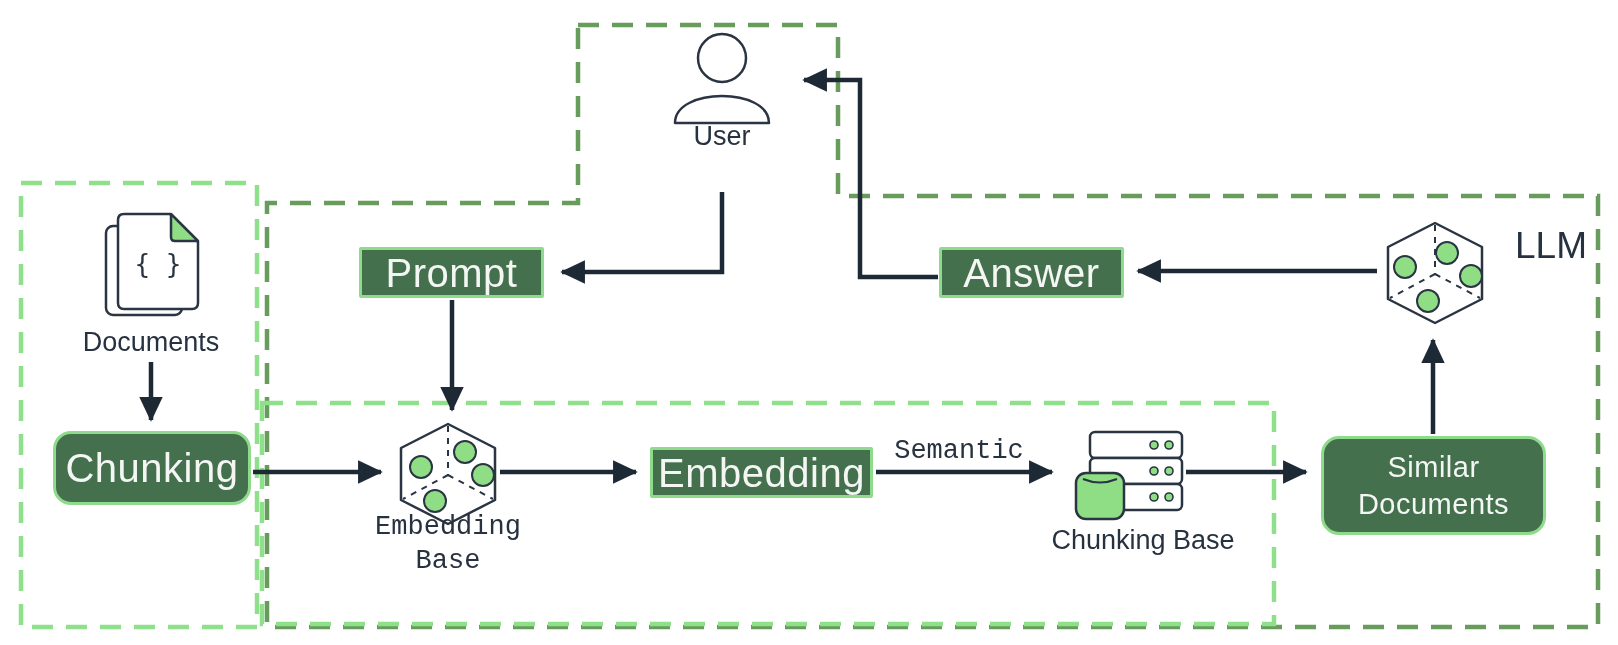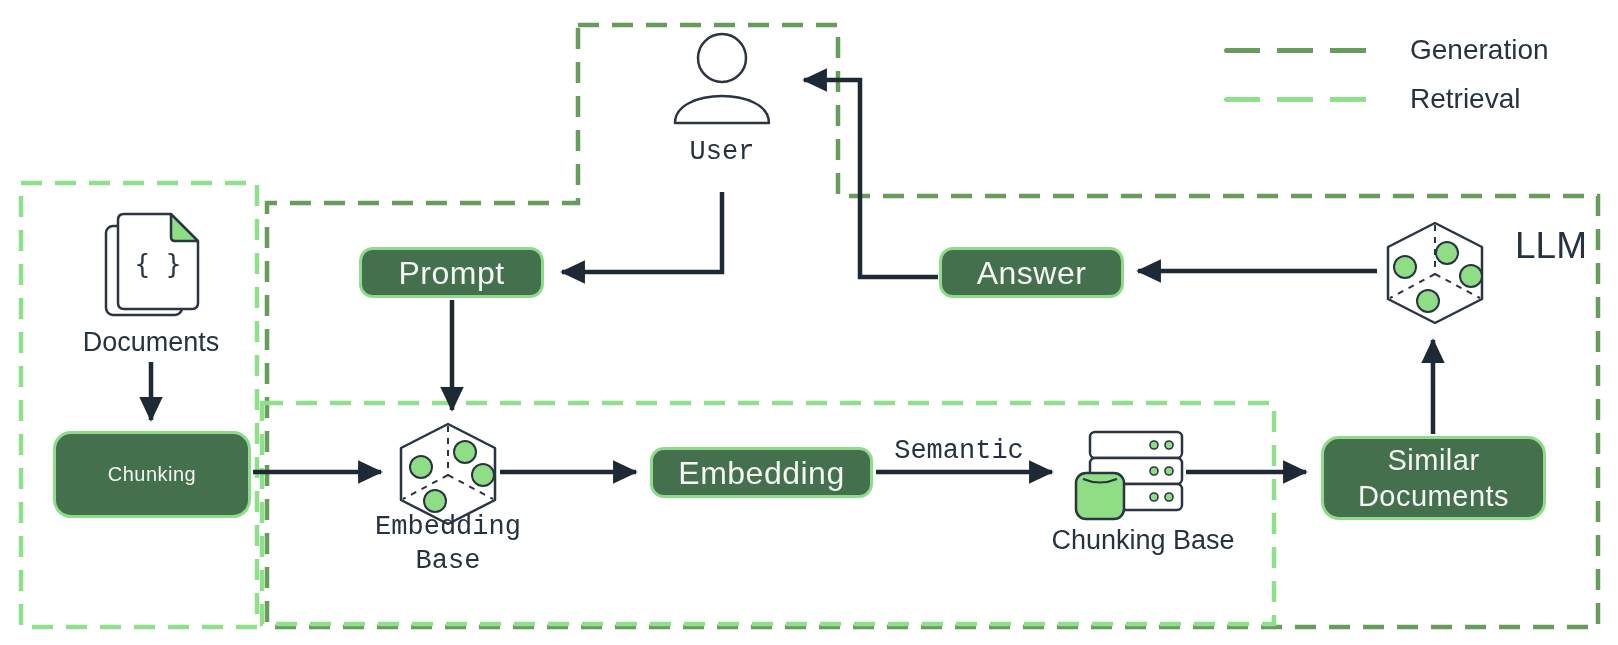--- a/index.html
+++ b/index.html
@@ -8,24 +8,24 @@
     width:1618px;height:645px;
     background:var(--background,#fff);
     font-family:"Liberation Sans",sans-serif;
     overflow:hidden;
   }
   #wires{position:absolute;left:0;top:0;z-index:1;}
   .node{
     position:absolute;z-index:3;
     background:var(--node-fill);
     border:3px solid var(--node-border);
-    border-radius:14px;
+    border-radius:2px;
     color:var(--node-text);
     display:flex;flex-direction:column;align-items:center;justify-content:center;
-    font-size:32px;line-height:1.25;
+    font-size:40px;line-height:1.25;
     box-sizing:border-box;
     letter-spacing:.5px;
     cursor:default;
   }
   .lbl{
     position:absolute;z-index:2;
     color:var(--label-text);
     font-size:27px;line-height:1.25;
     text-align:center;
   }
@@ -112,53 +112,43 @@
         <circle cx="1154" cy="471" r="4"></circle>
           <circle cx="1169" cy="471" r="4"></circle>
         <circle cx="1154" cy="497" r="4"></circle>
           <circle cx="1169" cy="497" r="4"></circle>
       </g>
       <rect x="1076" y="473" width="48" height="46" rx="10" style="fill:var(--icon-accent)"></rect>
       <path d="M 1083 479 Q 1100 486 1117 479" fill="none" stroke-width="2.2"></path>
     </g>
   </svg>
 
-  <div class="node" style="left:53px;top:431px;width:198px;height:87px;border-radius:18px;font-size:20px;">
+  <div class="node" style="left:53px;top:431px;width:198px;height:74px;border-radius:18px;font-size:40px;">
     <span>Chunking</span>
   </div>
   <div class="node" style="left:359px;top:247px;width:185px;height:51px;">
     <span>Prompt</span>
   </div>
   <div class="node" style="left:650px;top:447px;width:223px;height:51px;">
     <span>Embedding</span>
   </div>
   <div class="node" style="left:939px;top:247px;width:185px;height:51px;">
     <span>Answer</span>
   </div>
-  <div class="node" style="left:1321px;top:436px;width:225px;height:84px;border-radius:18px;font-size:29px;">
+  <div class="node" style="left:1321px;top:436px;width:225px;height:99px;border-radius:18px;font-size:29px;">
     <span>Similar</span>
     <span>Documents</span>
   </div>
 
-  <div class="lbl" style="left:662px;top:136px;width:120px;font-family:Liberation Mono, monospace;">User</div>
+  <div class="lbl" style="left:662px;top:120px;width:120px;">User</div>
   <div class="lbl" style="left:61px;top:326px;width:180px;">Documents</div>
   <div class="lbl" style="left:344px;top:511px;width:208px;">
     <span>Embedding</span>
     <span>Base</span>
   </div>
   <div class="lbl" style="left:878px;top:434px;width:162px;line-height:1.33;">
     <span>Semantic</span>
   </div>
   <div class="lbl" style="left:1023px;top:524px;width:240px;">Chunking Base</div>
   <div class="lbl" style="left:1501px;top:223px;width:100px;font-size:37px;">LLM</div>
 
-  <div id="legend">
-    <div class="legend-row">
-      <div class="dash-sample dash-generation"></div>
-      <div class="legend-label">Generation</div>
-    </div>
-    <div class="legend-row">
-      <div class="dash-sample dash-retrieval"></div>
-      <div class="legend-label">Retrieval</div>
-    </div>
-  </div>
 
 </div>
 
 </body></html>

